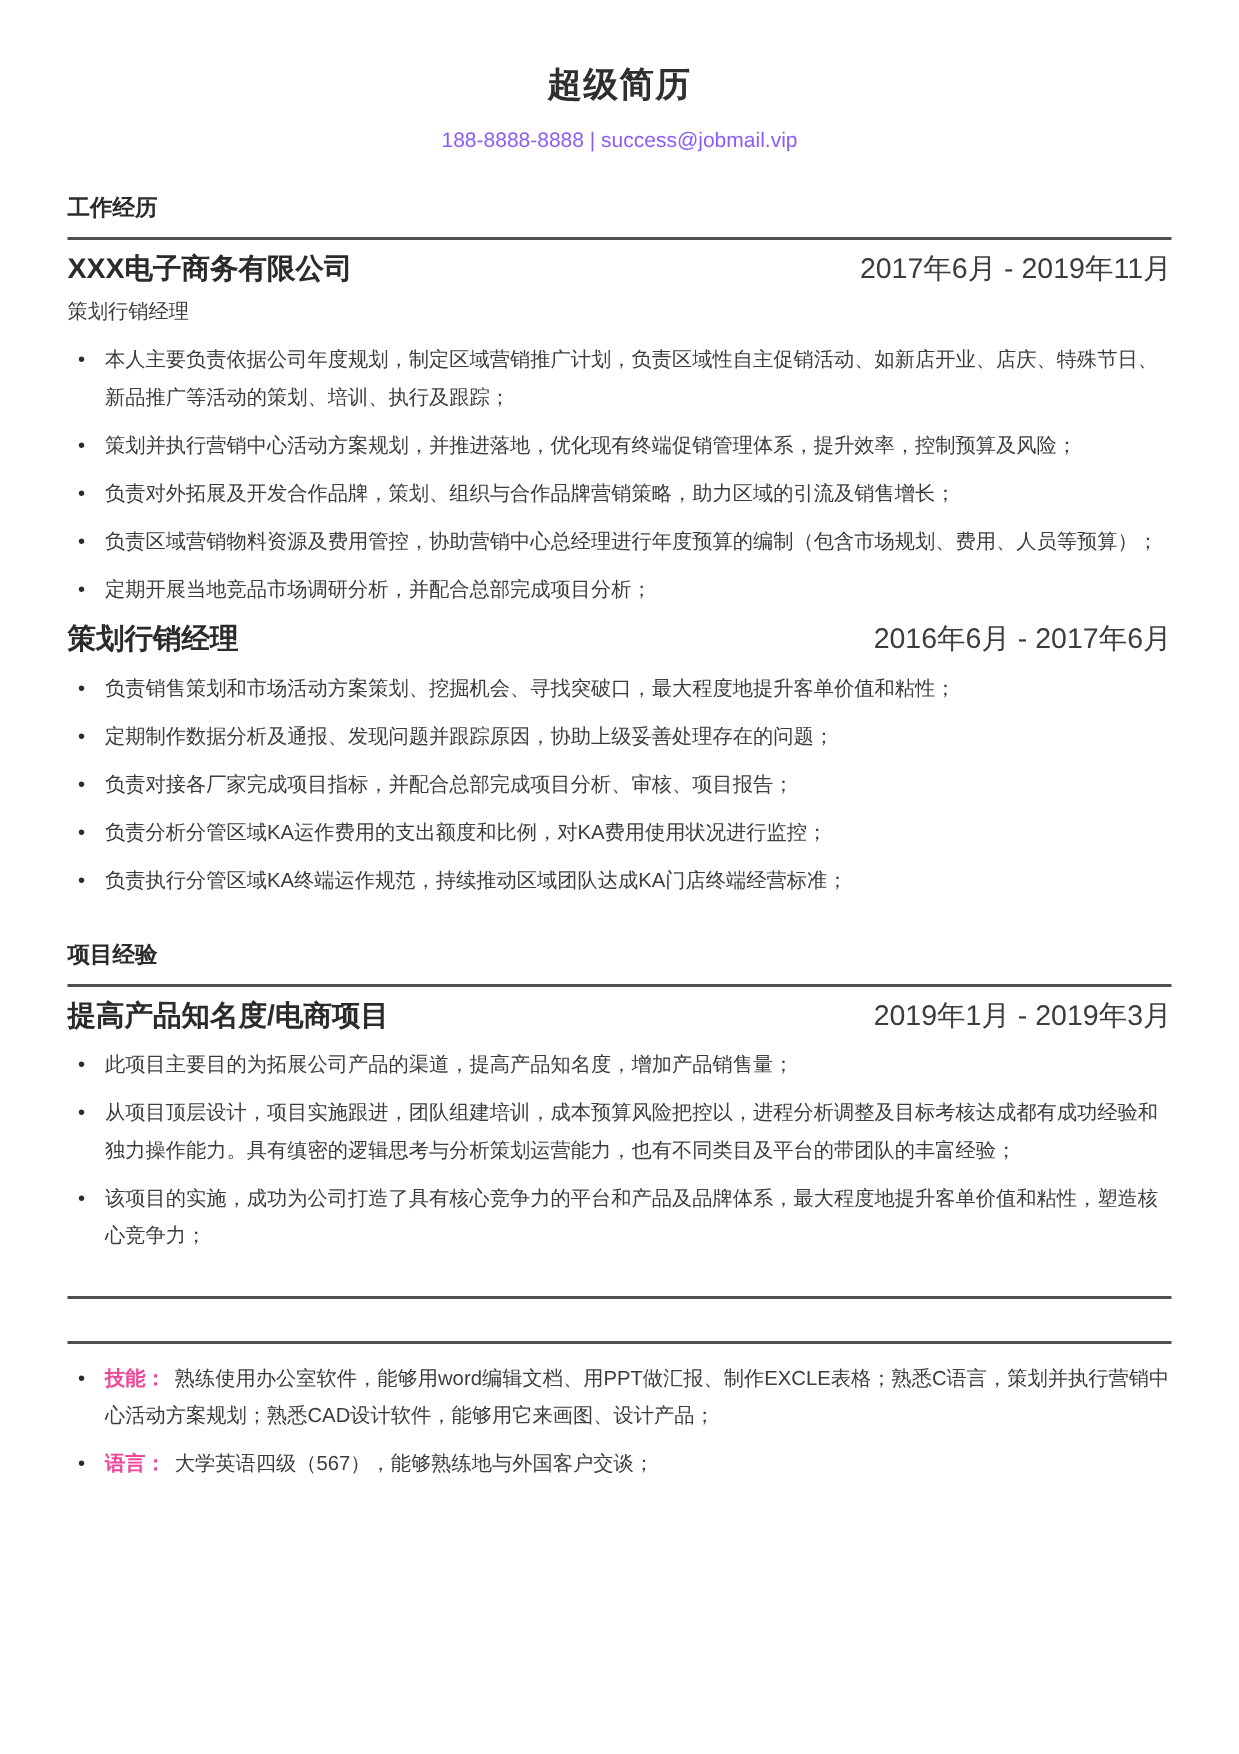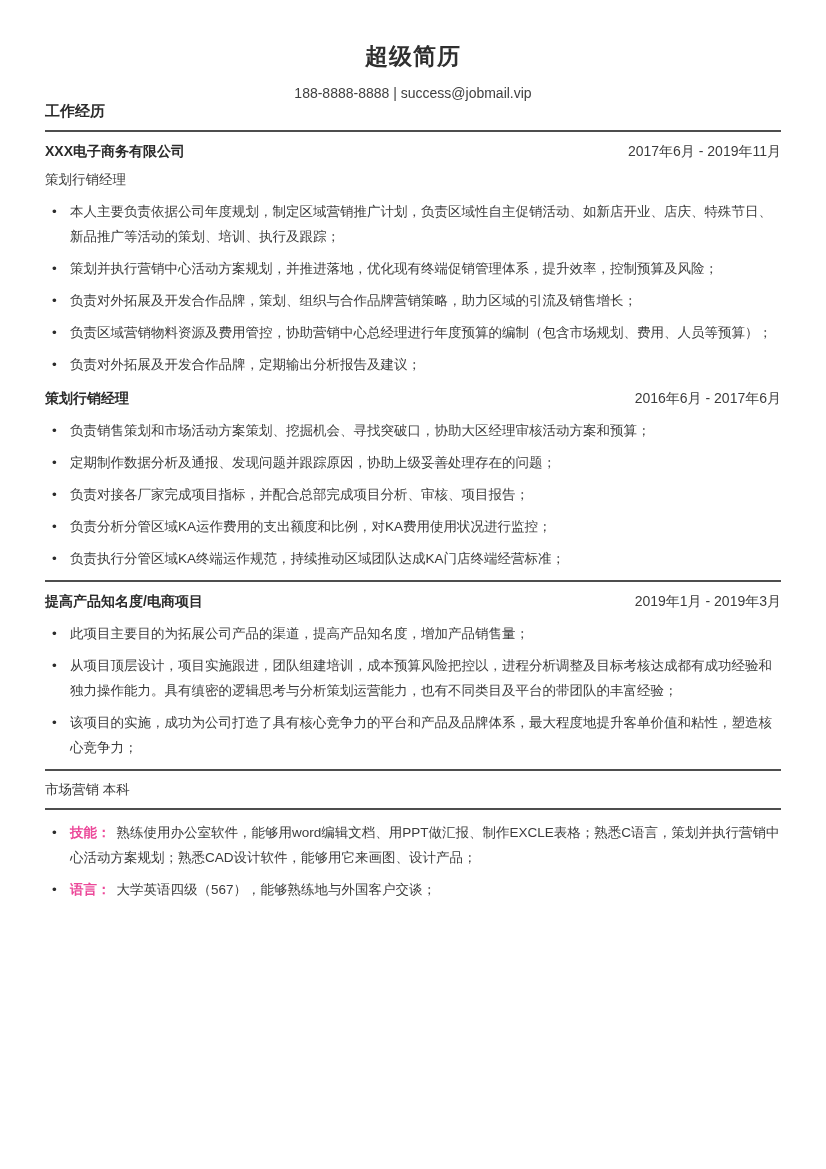--- a/index.html
+++ b/index.html
@@ -29,45 +29,45 @@
     font-size: 23px;
     line-height: 1.3;
     font-weight: 700;
     color: #2f2f2f;
     letter-spacing: 1px;
   }
   .contact-line {
     margin-top: 13px;
     text-align: center;
     font-size: 14px;
-    color: #404040;
-  }
-  
-  .section { }
+    color: #8b5cf6;
+  }
+  
+  .section { margin-top: 28px; }
   .section-heading {
     margin: 0;
     font-size: 15px;
     line-height: 20px;
     font-weight: 700;
     color: #2b2b2b;
   }
   .section-rule {
     height: 2px;
     background: #4e4e4e;
     margin-top: 9px;
   }
   
   .entry { margin-top: 4px; }
   .entry + .entry { margin-top: 12px; }
   .entry-header {
     display: flex;
     justify-content: space-between;
     align-items: center;
     margin-top: 10px;
-    font-size: 14px;
+    font-size: 19px;
     line-height: 19px;
   }
   .entry-primary {
     font-weight: 700;
     color: #2b2b2b;
   }
   .entry-date {
     font-weight: 400;
     color: #3c3c3c;
     white-space: nowrap;
@@ -143,34 +143,34 @@
     <span class="bullet-content"><span class="bullet-text">负责对外拓展及开发合作品牌，策划、组织与合作品牌营销策略，助力区域的引流及销售增长；</span></span>
   </li>
 
   <li class="bullet">
     <span class="dot">•</span>
     <span class="bullet-content"><span class="bullet-text">负责区域营销物料资源及费用管控，协助营销中心总经理进行年度预算的编制（包含市场规划、费用、人员等预算）；</span></span>
   </li>
 
   <li class="bullet">
     <span class="dot">•</span>
-    <span class="bullet-content"><span class="bullet-text">负责对外拓展及开发合作品牌，定期输出分析报告及建议；</span></span>
+    <span class="bullet-content"><span class="bullet-text">定期开展当地竞品市场调研分析，并配合总部完成项目分析；</span></span>
   </li>
 </ul>
   </div>
 
   <div class="entry">
     <div class="entry-header">
       <span class="entry-primary">策划行销经理</span>
       <span class="entry-date">2016年6月 - 2017年6月</span>
     </div>
     <ul class="bullets">
   <li class="bullet">
     <span class="dot">•</span>
-    <span class="bullet-content"><span class="bullet-text">负责销售策划和市场活动方案策划、挖掘机会、寻找突破口，协助大区经理审核活动方案和预算；</span></span>
+    <span class="bullet-content"><span class="bullet-text">负责销售策划和市场活动方案策划、挖掘机会、寻找突破口，最大程度地提升客单价值和粘性；</span></span>
   </li>
 
   <li class="bullet">
     <span class="dot">•</span>
     <span class="bullet-content"><span class="bullet-text">定期制作数据分析及通报、发现问题并跟踪原因，协助上级妥善处理存在的问题；</span></span>
   </li>
 
   <li class="bullet">
     <span class="dot">•</span>
     <span class="bullet-content"><span class="bullet-text">负责对接各厂家完成项目指标，并配合总部完成项目分析、审核、项目报告；</span></span>
@@ -184,20 +184,21 @@
   <li class="bullet">
     <span class="dot">•</span>
     <span class="bullet-content"><span class="bullet-text">负责执行分管区域KA终端运作规范，持续推动区域团队达成KA门店终端经营标准；</span></span>
   </li>
 </ul>
   </div>
 </div>
   </section>
 
   <section class="section">
+    <h2 class="section-heading">项目经验</h2>
     <div class="section-rule"></div>
     <div class="entries">
   <div class="entry">
     <div class="entry-header">
       <span class="entry-primary">提高产品知名度/电商项目</span>
       <span class="entry-date">2019年1月 - 2019年3月</span>
     </div>
 
     <ul class="bullets">
   <li class="bullet">
@@ -216,21 +217,20 @@
   </li>
 </ul>
   </div>
 </div>
   </section>
 
   <section class="section">
     <div class="section-rule"></div>
     <div class="entries">
   <div class="entry">
-    <div class="entry-secondary">市场营销 本科</div>
 
   </div>
 </div>
   </section>
 
   <section class="section">
     <div class="section-rule"></div>
     <div class="entries">
   <div class="entry">
 

